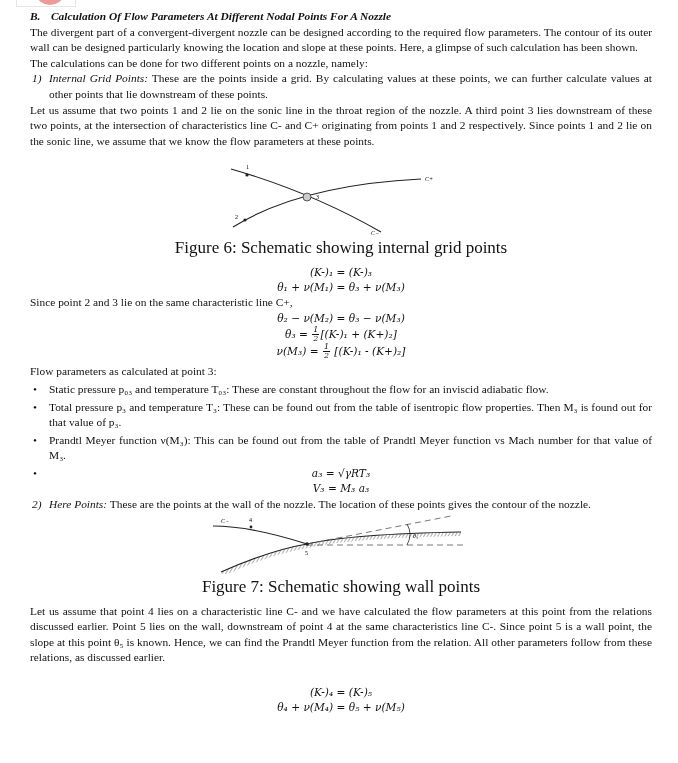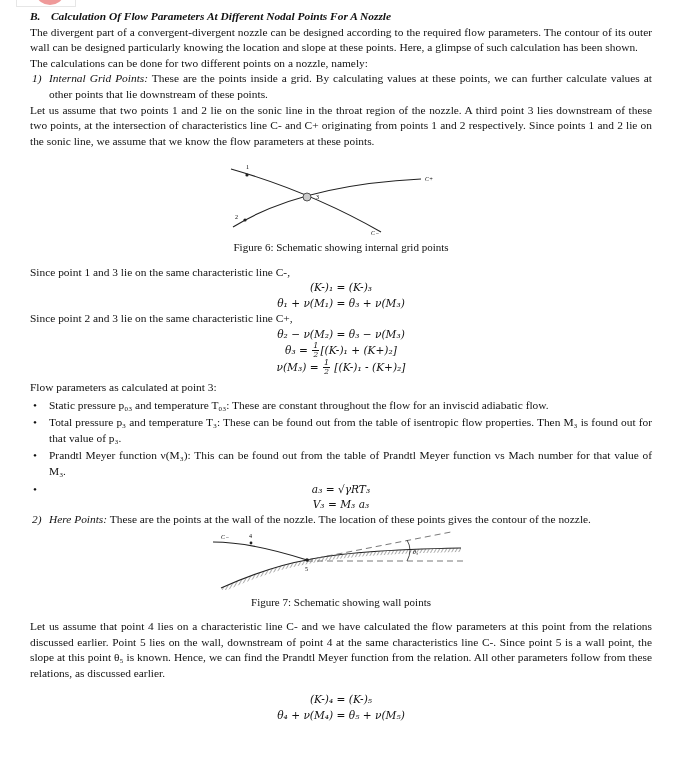--- a/index.html
+++ b/index.html
@@ -11,21 +11,21 @@
   .heading { font-style:italic;font-weight:bold; }
   .heading .num { display:inline-block; width:21px; }
   p { margin:0; text-align:justify; }
   .ol-item { position:relative; padding-left:19px; text-align:justify; }
   .ol-item .marker { position:absolute; left:2px; top:0; font-style:italic; }
   .it { font-style:italic; }
   .bul { position:relative; padding-left:19px; text-align:justify; margin-top:2px; }
   .bul .dot { position:absolute; left:3px; top:0; }
   .eq { text-align:center; font-style:italic; font-family:"DejaVu Serif","Liberation Serif",serif; font-size:10.6px; line-height:15.4px; }
   .figure { text-align:center; margin-top:8px; }
-  .figcap { text-align:center; font-size:11px; }
+  .figcap { text-align:center; font-size:17px; }
   svg text { font-family:"Liberation Serif", serif; }
   .frac { display:inline-block; vertical-align:middle; text-align:center; font-size:8px; line-height:8px; margin:0 1px; }
   .frac span { display:block; }
   .frac .n { border-bottom:0.8px solid #111; padding:0 1px; }
   .gap { height:9px; }
 </style>
 </head>
 <body>
 
 <div class="logo-frag">
@@ -58,21 +58,20 @@
       <text x="25" y="12" font-size="6">1</text>
       <text x="14" y="62" font-size="6">2</text>
       <text x="95" y="42" font-size="6">3</text>
       <text x="204" y="24" font-size="6" font-style="italic">C+</text>
       <text x="150" y="78" font-size="6" font-style="italic">C−</text>
     </svg>
     <div class="figcap">Figure 6: Schematic showing internal grid points</div>
   </div>
 
   <div class="gap"></div>
-  <p>Since point 1 and 3 lie on the same characteristic line C-,</p>
   <div class="eq">(K-)₁ = (K-)₃</div>
   <div class="eq">θ₁ + ν(M₁) = θ₃ + ν(M₃)</div>
   <p>Since point 2 and 3 lie on the same characteristic line C+,</p>
   <div class="eq">θ₂ − ν(M₂) = θ₃ − ν(M₃)</div>
   <div class="eq"><span>θ₃ = </span><span class="frac"><span class="n">1</span><span>2</span></span><span>[(K-)₁ + (K+)₂]</span></div>
   <div class="eq"><span>ν(M₃) = </span><span class="frac"><span class="n">1</span><span>2</span></span><span> [(K-)₁ - (K+)₂]</span></div>
 
   <div class="gap" style="height:4px"></div>
   <p>Flow parameters as calculated at point 3:</p>
 
@@ -107,15 +106,15 @@
       <text x="10" y="9" font-size="6" font-style="italic">C−</text>
       <text x="38" y="8" font-size="6">4</text>
       <text x="94" y="41" font-size="6">5</text>
       <text x="202" y="24" font-size="6" font-style="italic">θ₅</text>
     </svg>
     <div class="figcap">Figure 7: Schematic showing wall points</div>
   </div>
 
   <div class="gap"></div>
   <p>Let us assume that point 4 lies on a characteristic line C- and we have calculated the flow parameters at this point from the relations discussed earlier. Point 5 lies on the wall, downstream of point 4 at the same characteristics line C-. Since point 5 is a wall point, the slope at this point θ₅ is known. Hence, we can find the Prandtl Meyer function from the relation. All other parameters follow from these relations, as discussed earlier.</p>
-  <div class="eq" style="margin-top:11px">(K-)₄ = (K-)₅</div>
+  <div class="eq" style="margin-top:19px">(K-)₄ = (K-)₅</div>
   <div class="eq">θ₄ + ν(M₄) = θ₅ + ν(M₅)</div>
 </div>
 
 </body></html>

